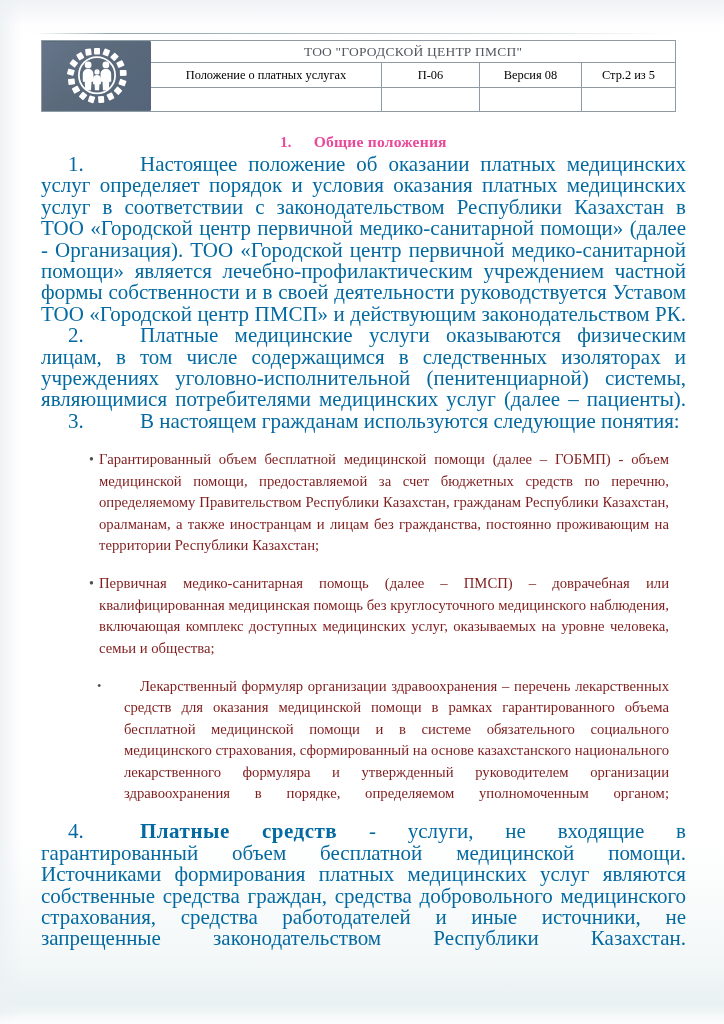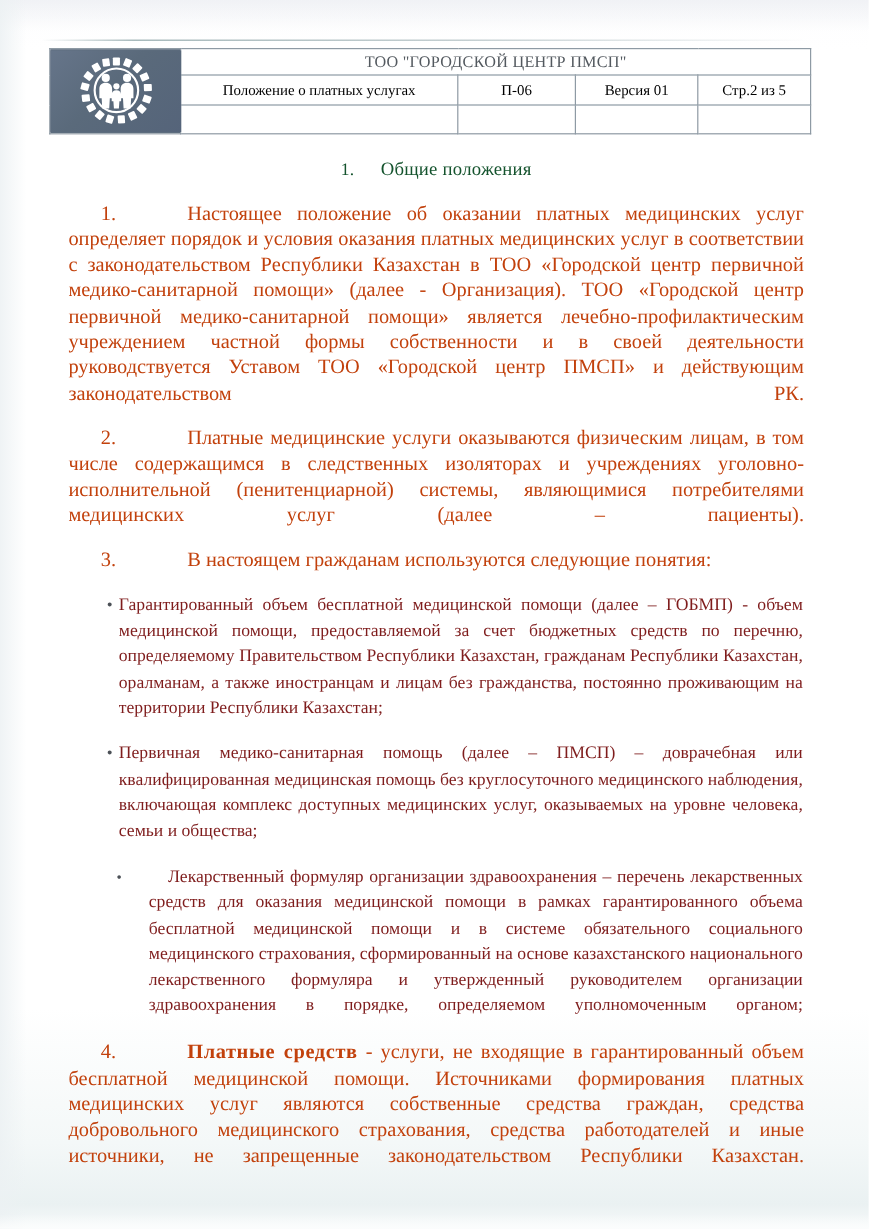--- a/index.html
+++ b/index.html
@@ -122,38 +122,38 @@
   
   .body-area {
     position: absolute;
     left: 41px;
     top: 133px;
     width: 645px;
   }
   h1.section-title {
     margin: 0 0 3px 0;
     font-size: 15.6px;
-    font-weight: normal;
+    font-weight: bold;
     text-align: center;
-    color: #14532d;
+    color: #ec4899;
     letter-spacing: .2px;
   }
   h1.section-title .num {
     display: inline-block;
     margin-right: 22px;
     font-size: 14.6px;
   }
 
   p.para {
-    margin: 16px;
-    font-size: 17px;
+    margin: 0;
+    font-size: 21px;
     line-height: 21.4px;
     text-align: justify;
     text-align-last: left;
-    color: #c2410c;
+    color: #0369a1;
     text-indent: 0;
     hyphens: none;
   }
   p.para .lead-num {
     display: inline-block;
     width: 72px;
     text-indent: 0;
     margin-left: 27px;
   }
   p.para.full-just { text-align-last: justify; }
@@ -256,21 +256,21 @@
               <path d="M62 29.6c-4.6 0-7.2 2.8-7.2 7v10.2h2.6l.7 11.6h7.8l.7-11.6h2.6V36.6c0-4.2-2.6-7-7.2-7z"></path>
             </g>
           </svg>
         </div>
       </td>
       <td class="org-title-cell" colspan="4">ТОО "ГОРОДСКОЙ ЦЕНТР ПМСП"</td>
     </tr>
     <tr class="meta-row">
       <td>Положение о платных услугах</td>
       <td>П-06</td>
-      <td>Версия 01</td>
+      <td>Версия 08</td>
       <td>Стр.2 из 5</td>
     </tr>
     <tr class="spacer-row">
       <td></td>
       <td></td>
       <td></td>
       <td></td>
     </tr>
   </tbody>
     </table>

